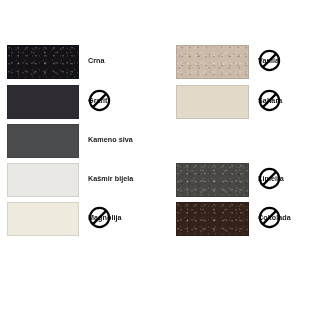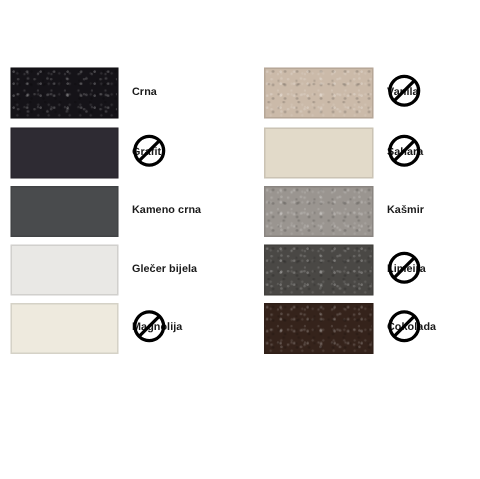--- a/index.html
+++ b/index.html
@@ -114,26 +114,26 @@
       <div class="no-mark">
         <svg width="23" height="23" viewBox="0 0 23 23">
           <circle cx="11.5" cy="11.5" r="9.6" fill="none" stroke="#000" stroke-width="2.2"></circle>
           <line x1="4.9" y1="18.1" x2="18.1" y2="4.9" stroke="#000" stroke-width="2.2"></line>
         </svg>
       </div>
     </div>
 
     <div class="swatch-row" style="top:124px">
       <div class="swatch" style="background-color: rgb(73, 75, 77);"></div>
-      <div class="label">Kameno crna</div>
+      <div class="label">Kameno siva</div>
     </div>
 
     <div class="swatch-row" style="top:163px">
       <div class="swatch" style="background-color: rgb(233, 232, 229);"></div>
-      <div class="label">Glečer bijela</div>
+      <div class="label">Kašmir bijela</div>
     </div>
 
     <div class="swatch-row" style="top:202px">
       <div class="swatch" style="background-color: rgb(238, 234, 222);"></div>
       <div class="label">Magnolija</div>
       <div class="no-mark">
         <svg width="23" height="23" viewBox="0 0 23 23">
           <circle cx="11.5" cy="11.5" r="9.6" fill="none" stroke="#000" stroke-width="2.2"></circle>
           <line x1="4.9" y1="18.1" x2="18.1" y2="4.9" stroke="#000" stroke-width="2.2"></line>
         </svg>
@@ -160,24 +160,20 @@
       <div class="swatch" style="background-color: rgb(226, 218, 201);"></div>
       <div class="label">Sahara</div>
       <div class="no-mark">
         <svg width="23" height="23" viewBox="0 0 23 23">
           <circle cx="11.5" cy="11.5" r="9.6" fill="none" stroke="#000" stroke-width="2.2"></circle>
           <line x1="4.9" y1="18.1" x2="18.1" y2="4.9" stroke="#000" stroke-width="2.2"></line>
         </svg>
       </div>
     </div>
 
-    <div class="swatch-row" style="top:124px">
-      <div class="swatch textured" style="background-color: rgb(154, 149, 144);"></div>
-      <div class="label">Kašmir</div>
-    </div>
 
     <div class="swatch-row" style="top:163px">
       <div class="swatch textured" style="background-color: rgb(74, 72, 69);"></div>
       <div class="label">Limeira</div>
       <div class="no-mark">
         <svg width="23" height="23" viewBox="0 0 23 23">
           <circle cx="11.5" cy="11.5" r="9.6" fill="none" stroke="#000" stroke-width="2.2"></circle>
           <line x1="4.9" y1="18.1" x2="18.1" y2="4.9" stroke="#000" stroke-width="2.2"></line>
         </svg>
       </div>

